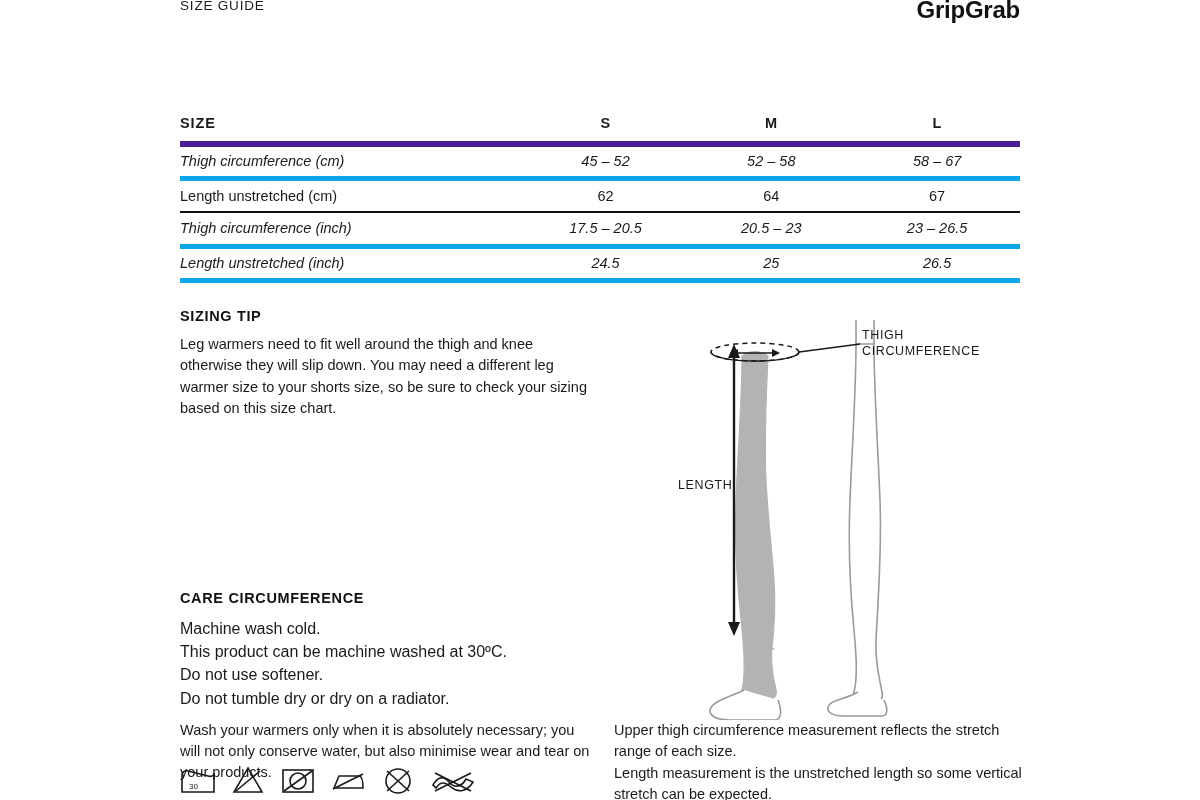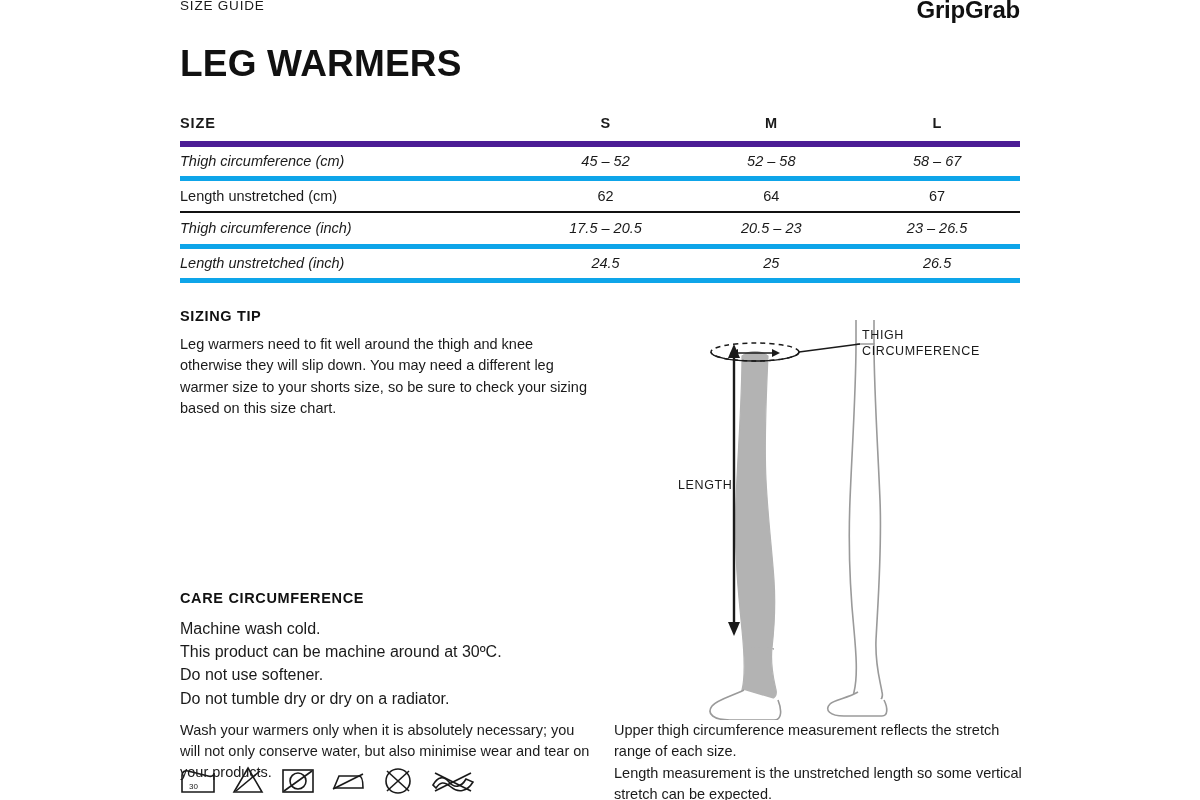--- a/index.html
+++ b/index.html
@@ -149,21 +149,20 @@
   .lbl-thigh { left: 862px; top: 328px; }
   .lbl-length { left: 678px; top: 478px; text-align: right; }
 </style>
 </head>
 <body>
 
 <div class="page">
 
   <div class="doc-label">SIZE GUIDE</div>
   <div class="brand">GripGrab</div>
-  <div class="title">LEG WARMERS</div>
 
   <table class="size-table">
     <thead>
       <tr class="thead-row">
         <th class="rowhead">SIZE</th>
         <th class="col-s">S</th>
         <th class="col-m">M</th>
         <th class="col-l">L</th>
       </tr>
     </thead>
@@ -197,21 +196,21 @@
 
   <div class="sizing-tip">
     <div class="section-head">SIZING TIP</div>
     <p>Leg warmers need to fit well around the thigh and knee otherwise they will slip down. You may need a different leg warmer size to your shorts size, so be sure to check your sizing based on this size chart.</p>
   </div>
 
   <div class="care">
     <div class="section-head">CARE CIRCUMFERENCE</div>
     <div class="lines">
       <div>Machine wash cold.</div>
-      <div>This product can be machine around at 30ºC.</div>
+      <div>This product can be machine washed at 30ºC.</div>
       <div>Do not use softener.</div>
       <div>Do not tumble dry or dry on a radiator.</div>
     </div>
     <p>Wash your warmers only when it is absolutely necessary; you will not only conserve water, but also minimise wear and tear on your products.</p>
   </div>
 
   <div class="care-icons">
 
     <span>
       <svg width="36" height="30" viewBox="0 0 36 30">

